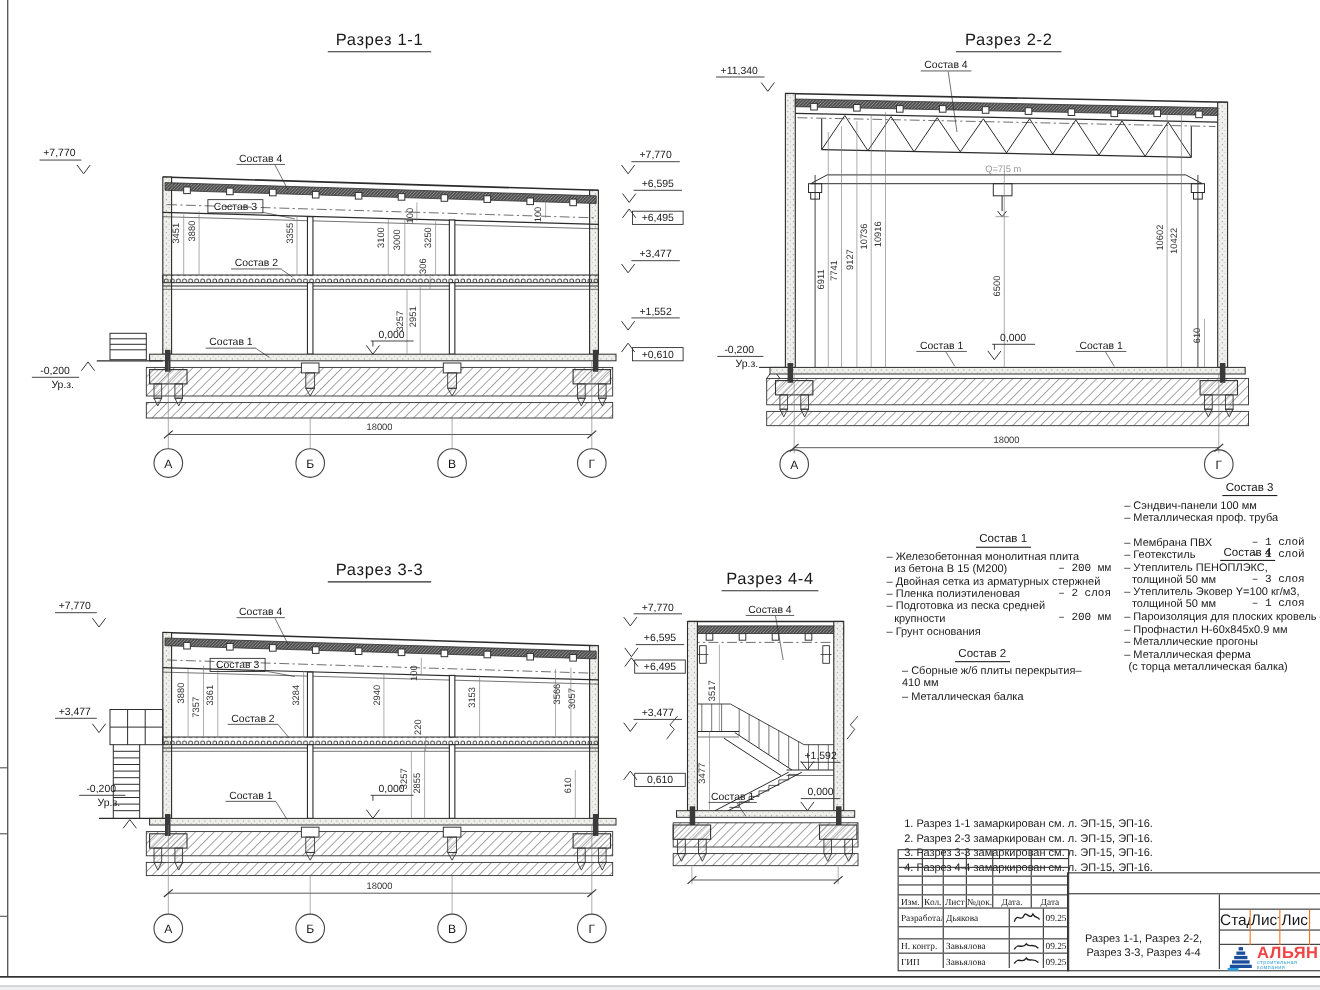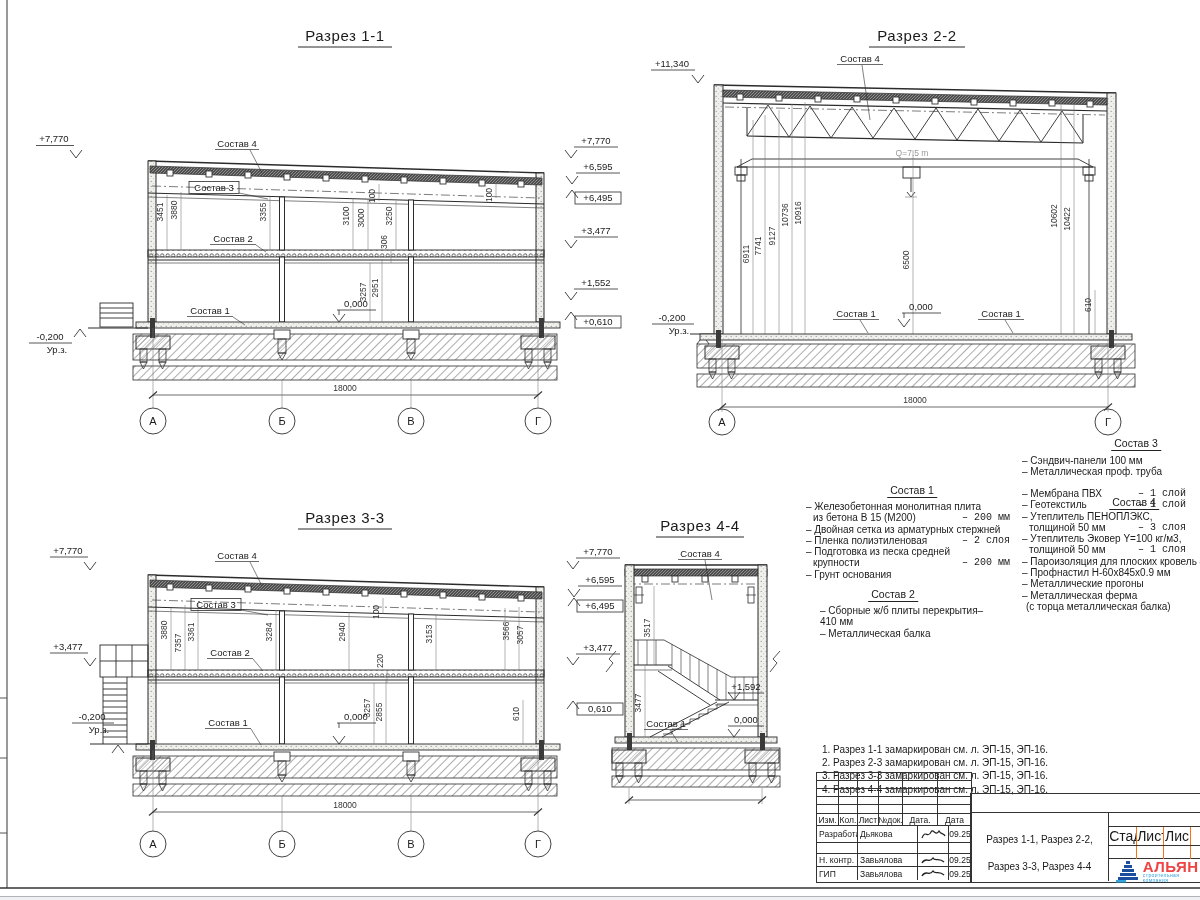--- a/index.html
+++ b/index.html
@@ -18,30 +18,30 @@
   .comp-rows{position:absolute;font-size:10px;line-height:11.3px;}
   .crow{display:flex;white-space:nowrap;}
   .crow .v{margin-left:auto;padding-left:6px;font-family:Liberation Mono, monospace;}
   .notes{position:absolute;left:822px;top:712px;font-size:10px;line-height:13.2px;white-space:nowrap;margin-top:31px;}
   
   .tb-grid{position:absolute;left:816px;top:772px;width:156px;height:111px;
       border:1.5px solid #333;box-sizing:border-box;font-size:8.5px;}
   .tb-row{display:flex;box-sizing:border-box;border-bottom:1px solid #333;}
   .tb-row:last-child{border-bottom:none;}
   .tb-c{box-sizing:border-box;border-right:1px solid #333;overflow:hidden;
-      display:flex;align-items:center;justify-content:center;white-space:nowrap;}
+      display:flex;align-items:center;justify-content:center;white-space:nowrap;font-family:Liberation Serif, serif;}
   .tb-c:last-child{border-right:none;}
   .tb-c.l{justify-content:flex-start;padding-left:2px;}
   .tb-right{position:absolute;left:970px;top:793px;width:232px;height:90px;
       border:1.5px solid #333;box-sizing:border-box;font-size:8.5px;}
   .tb-top{height:19px;border-bottom:1px solid #333;box-sizing:border-box;}
   .tb-main{display:flex;height:68px;}
   .tb-doc{width:139px;border-right:1px solid #333;box-sizing:border-box;
       display:flex;flex-direction:column;justify-content:flex-end;align-items:center;
-      font-size:10px;line-height:12.5px;padding-bottom:8px;gap:14px;}
+      font-size:10px;line-height:12.5px;padding-bottom:8px;}
   .tb-sub{flex:1;display:flex;flex-direction:column;}
   .stage{display:flex;margin-top:13px;border-top:1px solid #333;border-bottom:1px solid #333;box-sizing:border-box;}
   .stage2{display:flex;border-bottom:1px solid #333;box-sizing:border-box;height:13px;}
   .st-c{width:28px;border-right:1px solid #f97316;box-sizing:border-box;text-align:center;
       font-size:14px;padding:1px 0;overflow:hidden;white-space:nowrap;}
   .logo-wrap{display:flex;align-items:center;padding-left:6px;height:27px;}
   .logo-txt{font-size:15px;font-weight:bold;letter-spacing:.5px;line-height:13px;}
   .logo-sub{font-size:5px;letter-spacing:.4px;line-height:5px;}
   .sig{display:block;}
 </style>

